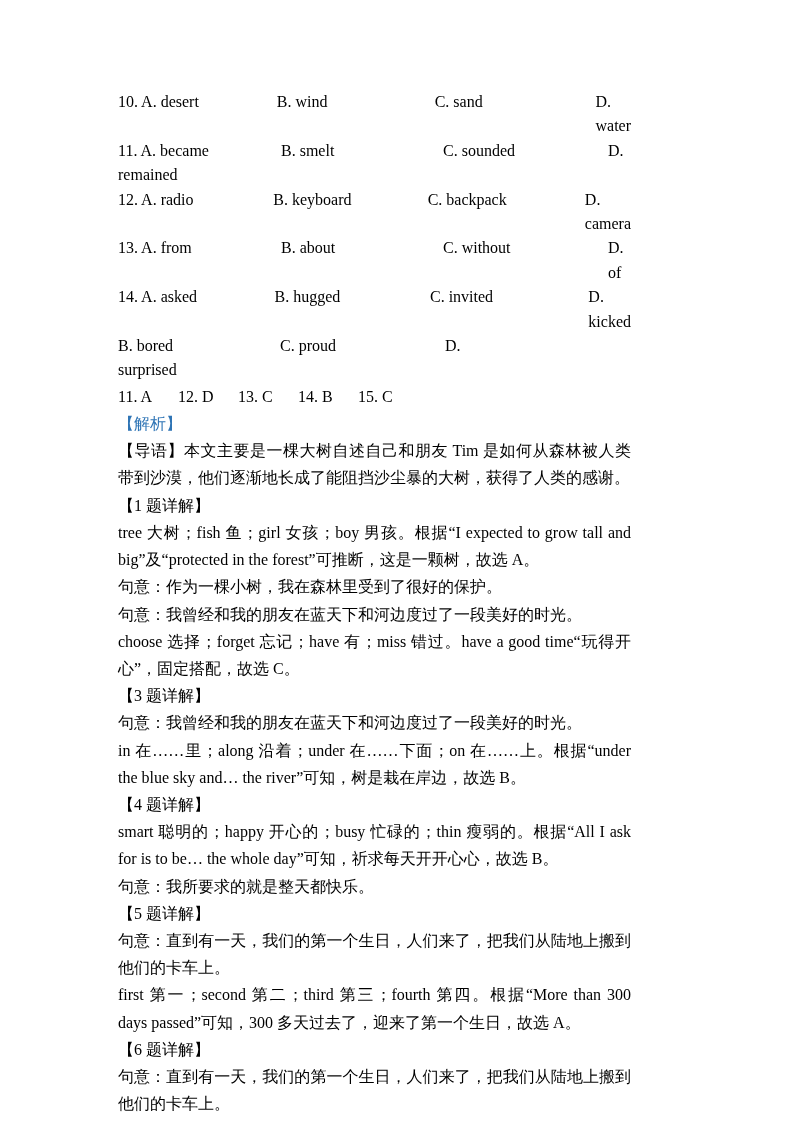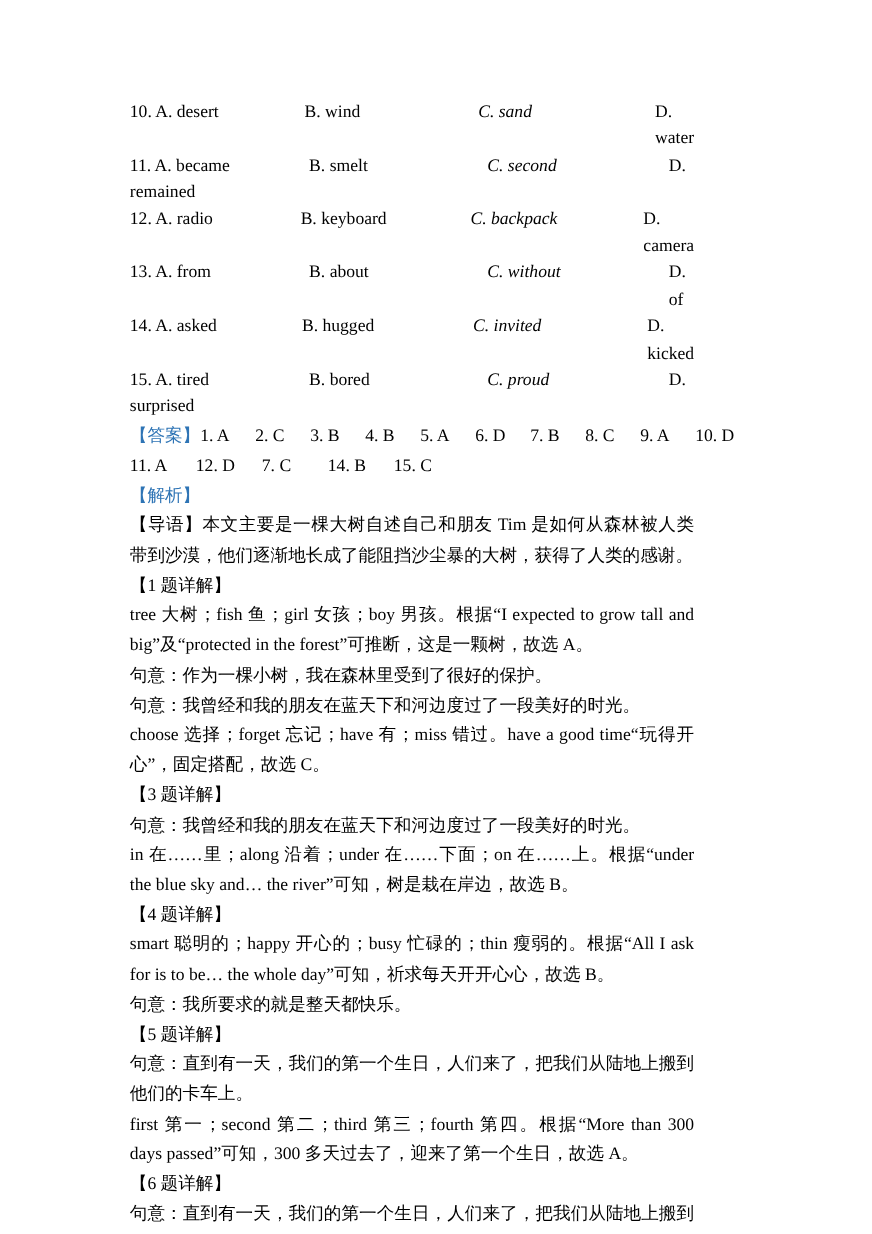--- a/index.html
+++ b/index.html
@@ -16,21 +16,21 @@
     padding: 90px 104px 0 118px;
     overflow: hidden;
     background: #ffffff;
   }
   p { margin: 0; }
   
   .opts { line-height: 24.4px; }
   .opt-row { display: flex; }
   .oc1 { width: 163px; }
   .oc2 { width: 162px; }
-  .oc3 { width: 165px; font-style: italic; }
+  .oc3 { width: 165px; }
   .oc4 { flex: 1; }
   
   .flow { line-height: 27.2px; }
   .blue { color: #2E74B5; }
   .ans-line { white-space: nowrap; }
   .ai { display: inline-block; width: 50px; }
   .ai.last { width: auto; }
   .aj { display: inline-block; width: 60px; }
   .aj.last { width: auto; }
   .para { text-align: justify; }
@@ -43,21 +43,21 @@
   <div class="opts">
     <div class="opt-row">
       <span class="oc1">10. A. desert</span>
       <span class="oc2">B. wind</span>
       <span class="oc3">C. sand</span>
       <span class="oc4">D. water</span>
     </div>
     <div class="opt-row">
       <span class="oc1">11. A. became</span>
       <span class="oc2">B. smelt</span>
-      <span class="oc3">C. second</span>
+      <span class="oc3">C. sounded</span>
       <span class="oc4">D.</span>
     </div>
     <div class="opt-cont">remained</div>
     <div class="opt-row">
       <span class="oc1">12. A. radio</span>
       <span class="oc2">B. keyboard</span>
       <span class="oc3">C. backpack</span>
       <span class="oc4">D. camera</span>
     </div>
     <div class="opt-row">
@@ -66,33 +66,31 @@
       <span class="oc3">C. without</span>
       <span class="oc4">D. of</span>
     </div>
     <div class="opt-row">
       <span class="oc1">14. A. asked</span>
       <span class="oc2">B. hugged</span>
       <span class="oc3">C. invited</span>
       <span class="oc4">D. kicked</span>
     </div>
     <div class="opt-row">
-      <span class="oc1">15. A. tired</span>
       <span class="oc2">B. bored</span>
       <span class="oc3">C. proud</span>
       <span class="oc4">D.</span>
     </div>
     <div class="opt-cont">surprised</div>
   </div>
 
   <div class="flow">
 
-    <p class="ans-line"><span class="blue">【答案】</span><span class="ai">1. A</span><span class="ai">2. C</span><span class="ai">3. B</span><span class="ai">4. B</span><span class="ai">5. A</span><span class="ai">6. D</span><span class="ai">7. B</span><span class="ai">8. C</span><span class="ai">9. A</span><span class="ai last">10. D</span></p>
 
-    <p class="ans-line"><span class="aj">11. A</span><span class="aj">12. D</span><span class="aj">7. C</span><span class="aj">14. B</span><span class="aj last">15. C</span></p>
+    <p class="ans-line"><span class="aj">11. A</span><span class="aj">12. D</span><span class="aj">13. C</span><span class="aj">14. B</span><span class="aj last">15. C</span></p>
 
     <p><span class="blue">【解析】</span></p>
 
     <p class="para">【导语】本文主要是一棵大树自述自己和朋友 Tim 是如何从森林被人类带到沙漠，他们逐渐地长成了能阻挡沙尘暴的大树，获得了人类的感谢。</p>
 
     <p>【1 题详解】</p>
     <p class="para">tree 大树；fish 鱼；girl 女孩；boy 男孩。根据“I expected to grow tall and big”及“protected in the forest”可推断，这是一颗树，故选 A。</p>
     <p class="para">句意：作为一棵小树，我在森林里受到了很好的保护。</p>
 
     <p class="para">句意：我曾经和我的朋友在蓝天下和河边度过了一段美好的时光。</p>

